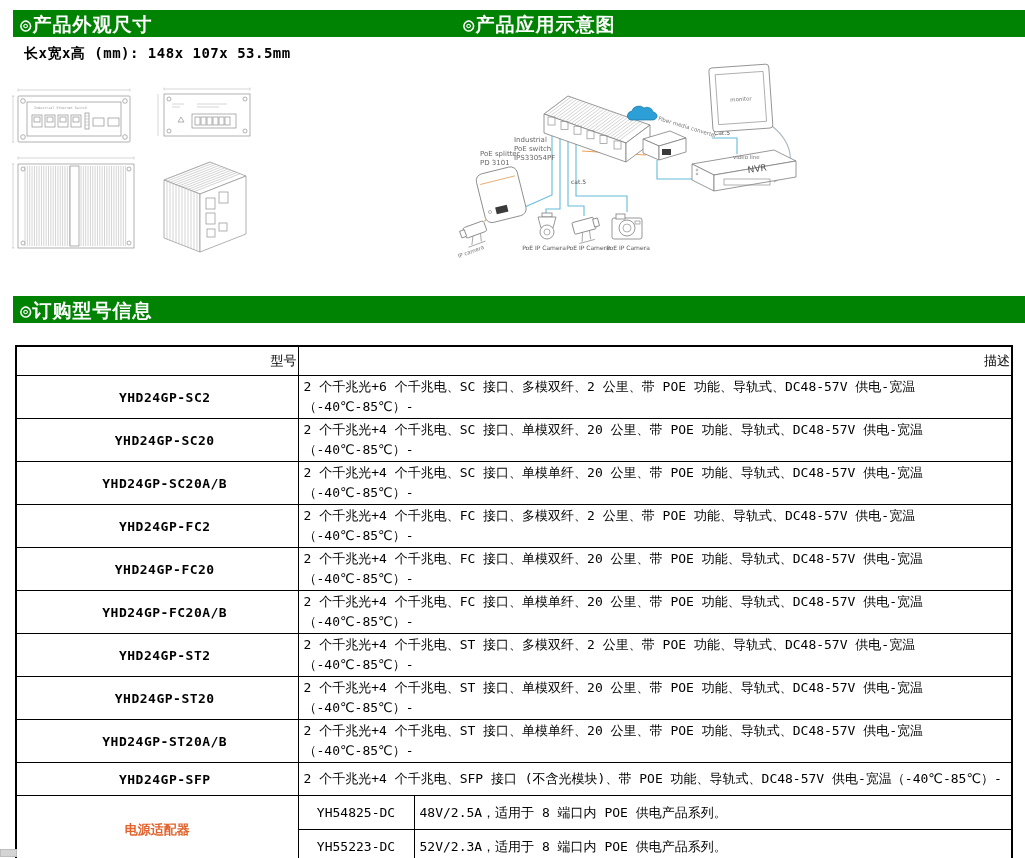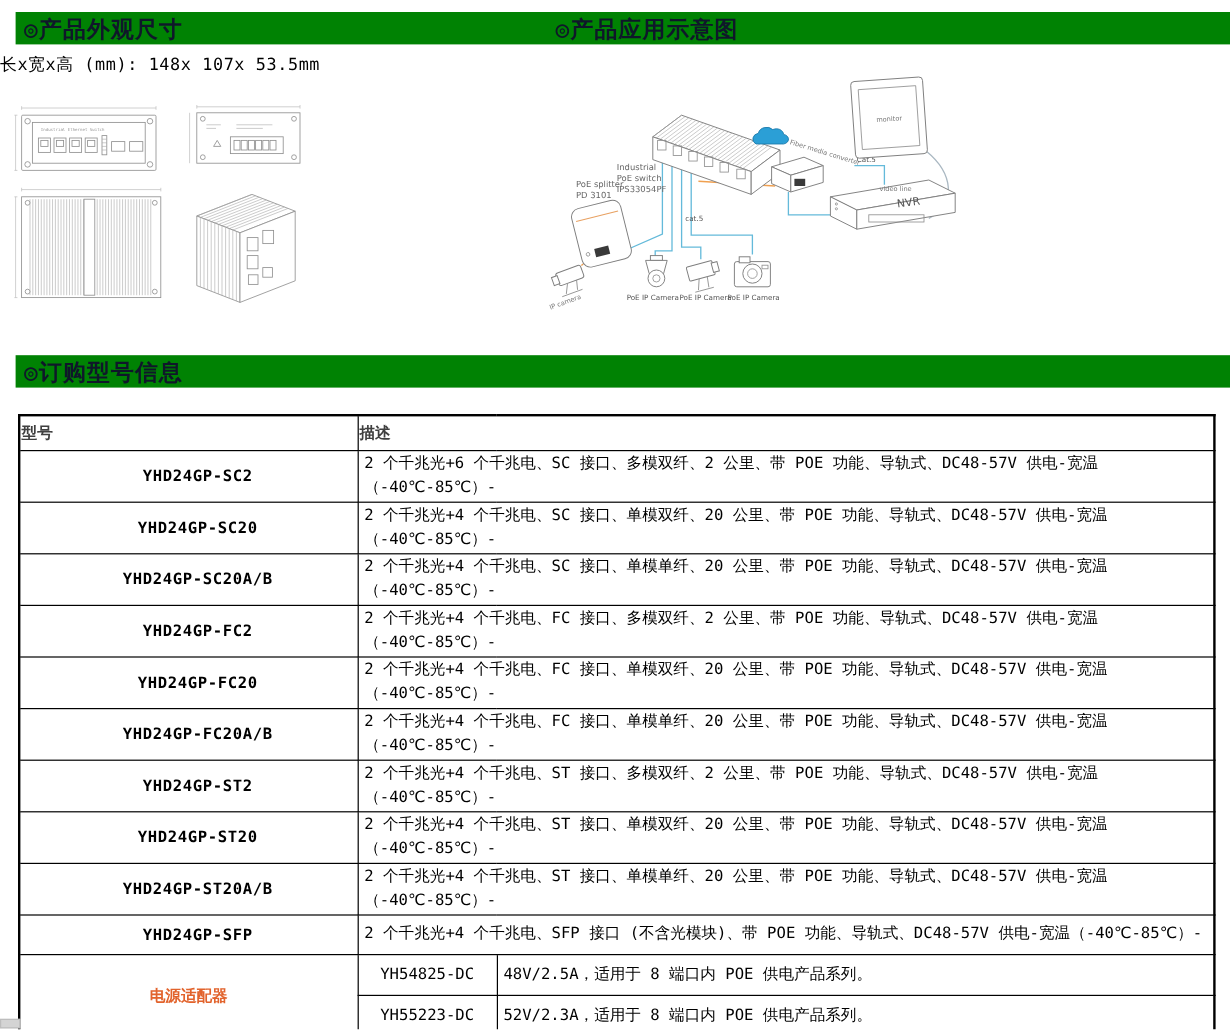--- a/index.html
+++ b/index.html
@@ -1,39 +1,39 @@
 <!DOCTYPE html>
 <html><head>
 <meta charset="utf-8">
 <style>
   html,body{margin:0;padding:0;background:#fff;}
   #page{position:relative;width:1025px;height:858px;background:#fff;overflow:hidden;
         font-family:"DejaVu Sans Mono","DejaVu Sans",monospace;color:#000;}
   .greenbar{position:absolute;left:13px;right:0;height:27px;background:#008203;}
-  .greenbar .bartitle{position:absolute;top:2px;left:7px;color:#0f172a;font-size:19px;font-weight:700;letter-spacing:1px;white-space:nowrap;}
+  .greenbar .bartitle{position:absolute;top:2px;left:7px;color:#ffffff;font-size:19px;font-weight:700;letter-spacing:1px;white-space:nowrap;}
   .greenbar .bartitle.second{left:432px;margin-left:18px;}
-  #dims{position:absolute;left:0;top:45px;font-size:14px;font-weight:400;letter-spacing:.5px;}
+  #dims{position:absolute;left:24px;top:45px;font-size:14px;font-weight:700;letter-spacing:.5px;}
   #drawings{position:absolute;left:12px;top:86px;}
   #appdiagram{position:absolute;left:430px;top:58px;}
   svg{display:block;}
   .ln{stroke:#909090;stroke-width:.7;fill:none;}
   .lnf{stroke:#909090;stroke-width:.7;fill:#fff;}
   .dim{stroke:#bdbdbd;stroke-width:.6;fill:none;}
   .hatch{stroke:#a8a8a8;stroke-width:.5;fill:none;}
   .dk{fill:#3a3a3a;stroke:none;}
   .blue{stroke:#64bada;stroke-width:1.1;fill:none;}
   .orange{stroke:#f0a050;stroke-width:1.2;fill:none;}
   .comp{stroke:#7e7e7e;stroke-width:.8;fill:#fff;}
   .lbl{fill:#666;font-size:7px;font-family:"DejaVu Sans",sans-serif;}
   .lbl-s{fill:#777;font-size:5.5px;font-family:"DejaVu Sans",sans-serif;}
   .lbl-c{fill:#555;font-size:6px;font-family:"DejaVu Sans",sans-serif;}
   #ordertable{position:absolute;left:15px;top:345px;border-collapse:collapse;table-layout:fixed;width:996px;}
   #ordertable td{border:1px solid #000;font-size:13px;vertical-align:middle;overflow:hidden;}
   #ordertable{border:2px solid #000;}
-  td.hdr{height:26px;text-align:left;color:#404040;font-weight:700;font-size:14px;}
+  td.hdr{height:26px;text-align:right;color:#000000;font-weight:400;font-size:14px;}
   td.model{text-align:center;font-weight:700;letter-spacing:.5px;padding-left:16px;}
   td.desc{padding:1px 5px;line-height:20px;}
   tr.mrow td{height:39px;}
   tr.srow td{height:30px;}
   tr.arow td{height:31px;}
   td.adlabel{text-align:center;color:#e2632c;font-weight:700;font-size:14px;}
   td.admodel{text-align:center;font-weight:400;}
   #chip{position:absolute;left:0;top:849px;width:17px;height:8px;background:#d4d4d4;border:1px solid #bdbdbd;box-sizing:border-box;}
 </style>
 </head>

